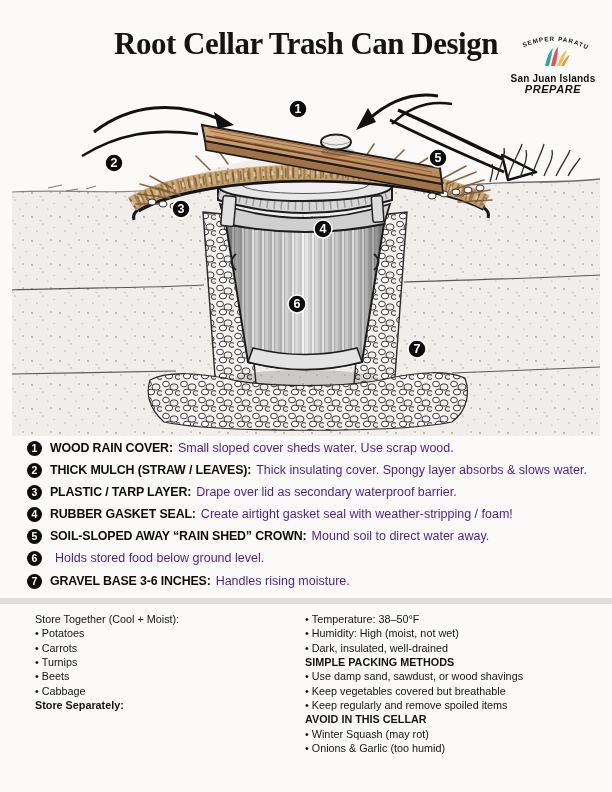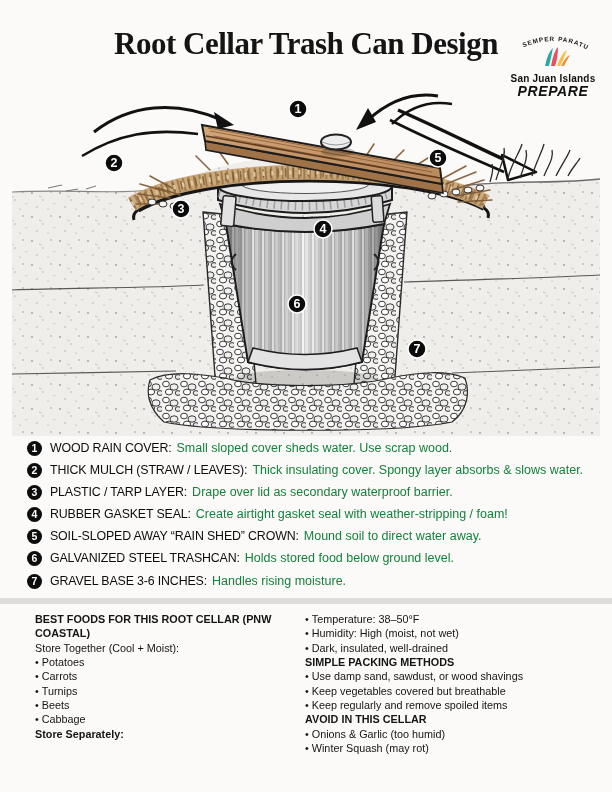--- a/index.html
+++ b/index.html
@@ -4,30 +4,30 @@
 <style>
   html,body{margin:0;padding:0;background:#fbfaf8;}
   .page{position:relative;width:612px;height:792px;background:#fbfaf8;overflow:hidden;
         font-family:"Liberation Sans",sans-serif;color:#111;}
   .title{position:absolute;top:26px;left:0;width:612px;text-align:center;
          font-family:"Liberation Serif",serif;font-weight:bold;font-size:31px;
          letter-spacing:-0.5px;color:#141414;}
   
   .logo{position:absolute;top:28px;left:504px;width:98px;text-align:center;}
   .logo-org{font-size:10px;font-weight:bold;letter-spacing:.2px;color:#101010;margin-top:1px;}
-  .logo-name{font-size:14px;font-weight:bold;font-style:italic;letter-spacing:.6px;color:#101010;margin-top:-1px;}
+  .logo-name{font-size:11px;font-weight:bold;font-style:italic;letter-spacing:.6px;color:#101010;margin-top:-1px;}
   
   .diagram{position:absolute;top:92px;left:0;}
   
   .legend{position:absolute;top:441px;left:27px;width:578px;}
   .legend-row{display:flex;align-items:flex-start;margin-bottom:6.6px;white-space:nowrap;}
   .badge{flex:0 0 15px;width:15px;height:15px;border-radius:50%;background:#0c0c0c;color:#fff;
          font-size:10.5px;font-weight:bold;text-align:center;line-height:15px;margin-right:8px;margin-top:0px;}
-  .lead{font-weight:normal;font-size:12.4px;letter-spacing:-0.15px;line-height:15.5px;color:#0d0d0d;}
-  .desc{font-size:12.5px;margin-left:5px;line-height:15.5px;color:#15803d;}
+  .lead{font-weight:bold;font-size:12.4px;letter-spacing:-0.15px;line-height:15.5px;color:#0d0d0d;}
+  .desc{font-size:12.5px;margin-left:5px;line-height:15.5px;color:#4c1d95;}
   .divider{position:absolute;top:598px;left:0;width:612px;height:6px;background:#dedddb;}
   
   .cols{position:absolute;top:610px;left:0;width:612px;font-size:10.8px;line-height:14.35px;color:#141414;}
   .col-left{position:absolute;left:35px;top:2px;width:262px;}
   .col-right{position:absolute;left:305px;top:2px;width:300px;}
   .col-header{font-weight:bold;}
   .bullet::before{content:"\2022\00a0";}
 </style>
 </head>
 <body>
@@ -275,50 +275,48 @@
       <span class="lead">RUBBER GASKET SEAL:</span>
       <span class="desc">Create airtight gasket seal with weather-stripping / foam!</span>
     </div>
     <div class="legend-row">
       <span class="badge">5</span>
       <span class="lead">SOIL-SLOPED AWAY “RAIN SHED” CROWN:</span>
       <span class="desc">Mound soil to direct water away.</span>
     </div>
     <div class="legend-row">
       <span class="badge">6</span>
-      <span class="lead">GALVANIZED STEEL TRASHCAN:</span>
       <span class="desc">Holds stored food below ground level.</span>
     </div>
     <div class="legend-row">
       <span class="badge">7</span>
       <span class="lead">GRAVEL BASE 3-6 INCHES:</span>
       <span class="desc">Handles rising moisture.</span>
     </div>
   </div>
 
   <div class="divider"></div>
 
   <div class="cols">
     <div class="col-left">
-      <div class="col-header">BEST FOODS FOR THIS ROOT CELLAR (PNW COASTAL)</div>
       <div>Store Together (Cool + Moist):</div>
       <div class="bullet">Potatoes</div>
       <div class="bullet">Carrots</div>
       <div class="bullet">Turnips</div>
       <div class="bullet">Beets</div>
       <div class="bullet">Cabbage</div>
       <div class="col-header">Store Separately:</div>
     </div>
     <div class="col-right">
       <div class="bullet">Temperature: 38–50°F</div>
       <div class="bullet">Humidity: High (moist, not wet)</div>
       <div class="bullet">Dark, insulated, well-drained</div>
       <div class="col-header">SIMPLE PACKING METHODS</div>
       <div class="bullet">Use damp sand, sawdust, or wood shavings</div>
       <div class="bullet">Keep vegetables covered but breathable</div>
       <div class="bullet">Keep regularly and remove spoiled items</div>
       <div class="col-header">AVOID IN THIS CELLAR</div>
+      <div class="bullet">Winter Squash (may rot)</div>
       <div class="bullet">Onions &amp; Garlic (too humid)</div>
-      <div class="bullet">Winter Squash (may rot)</div>
     </div>
   </div>
 
 </div>
 
 </body></html>

